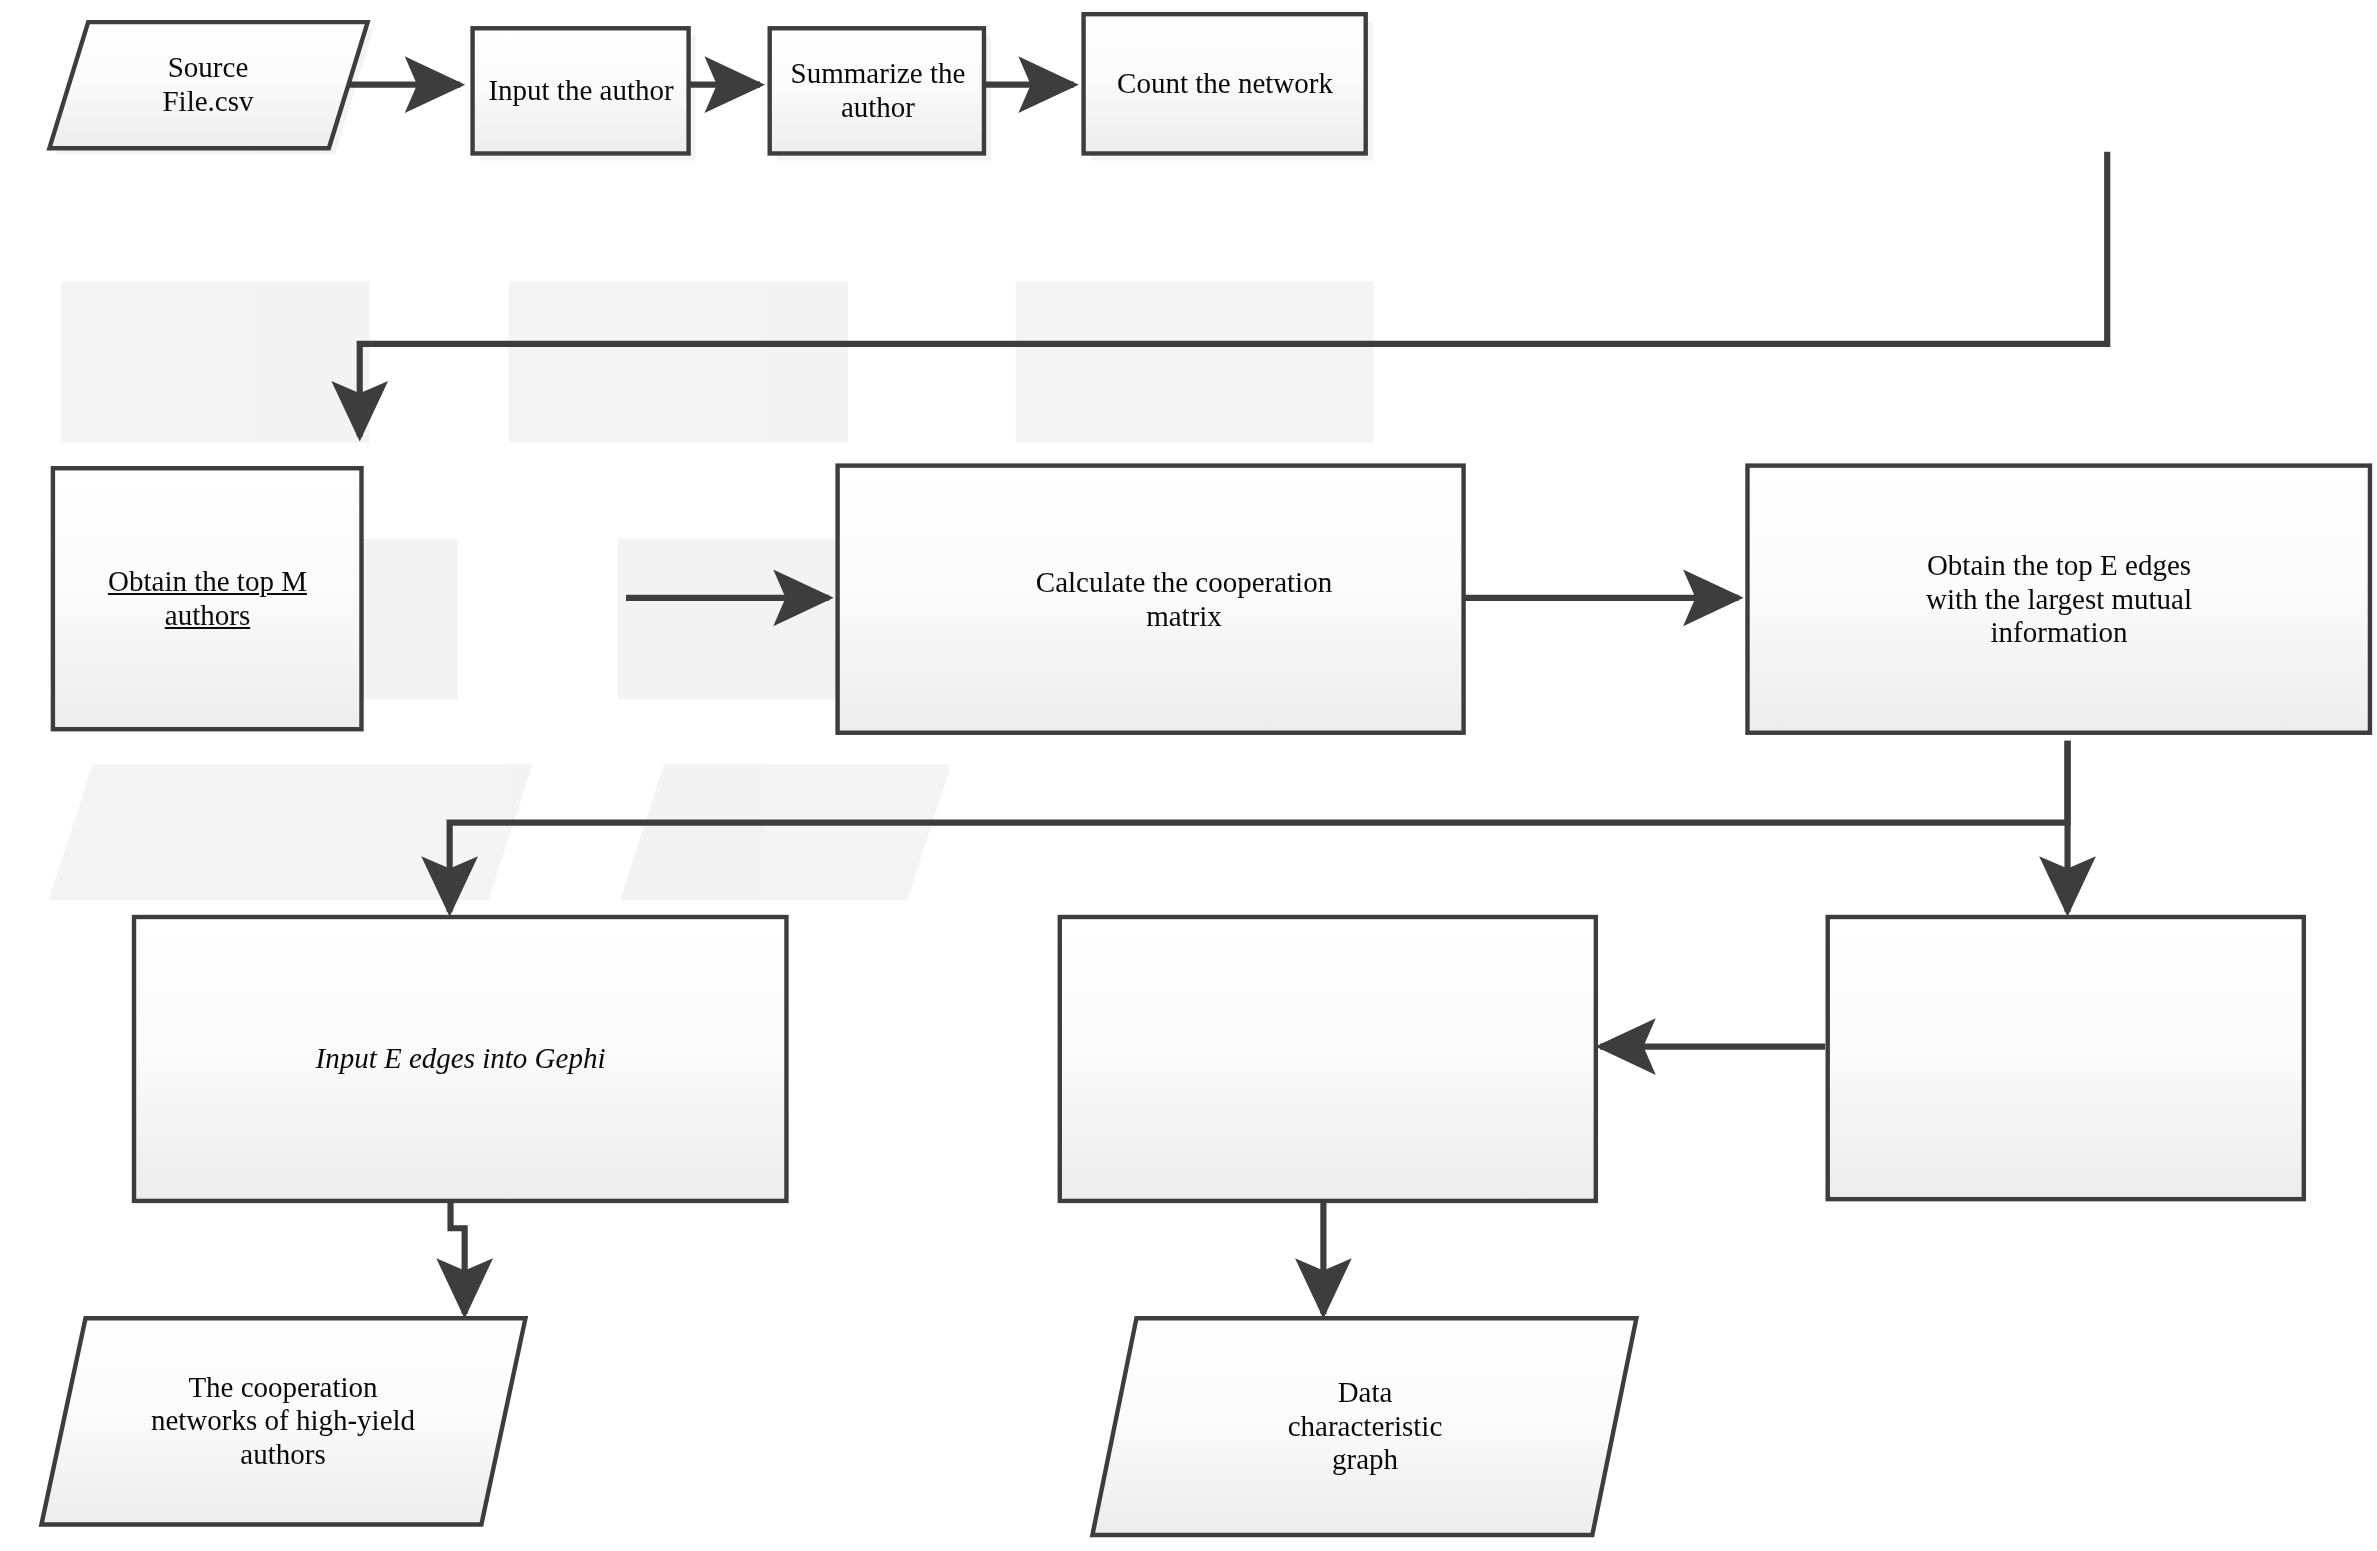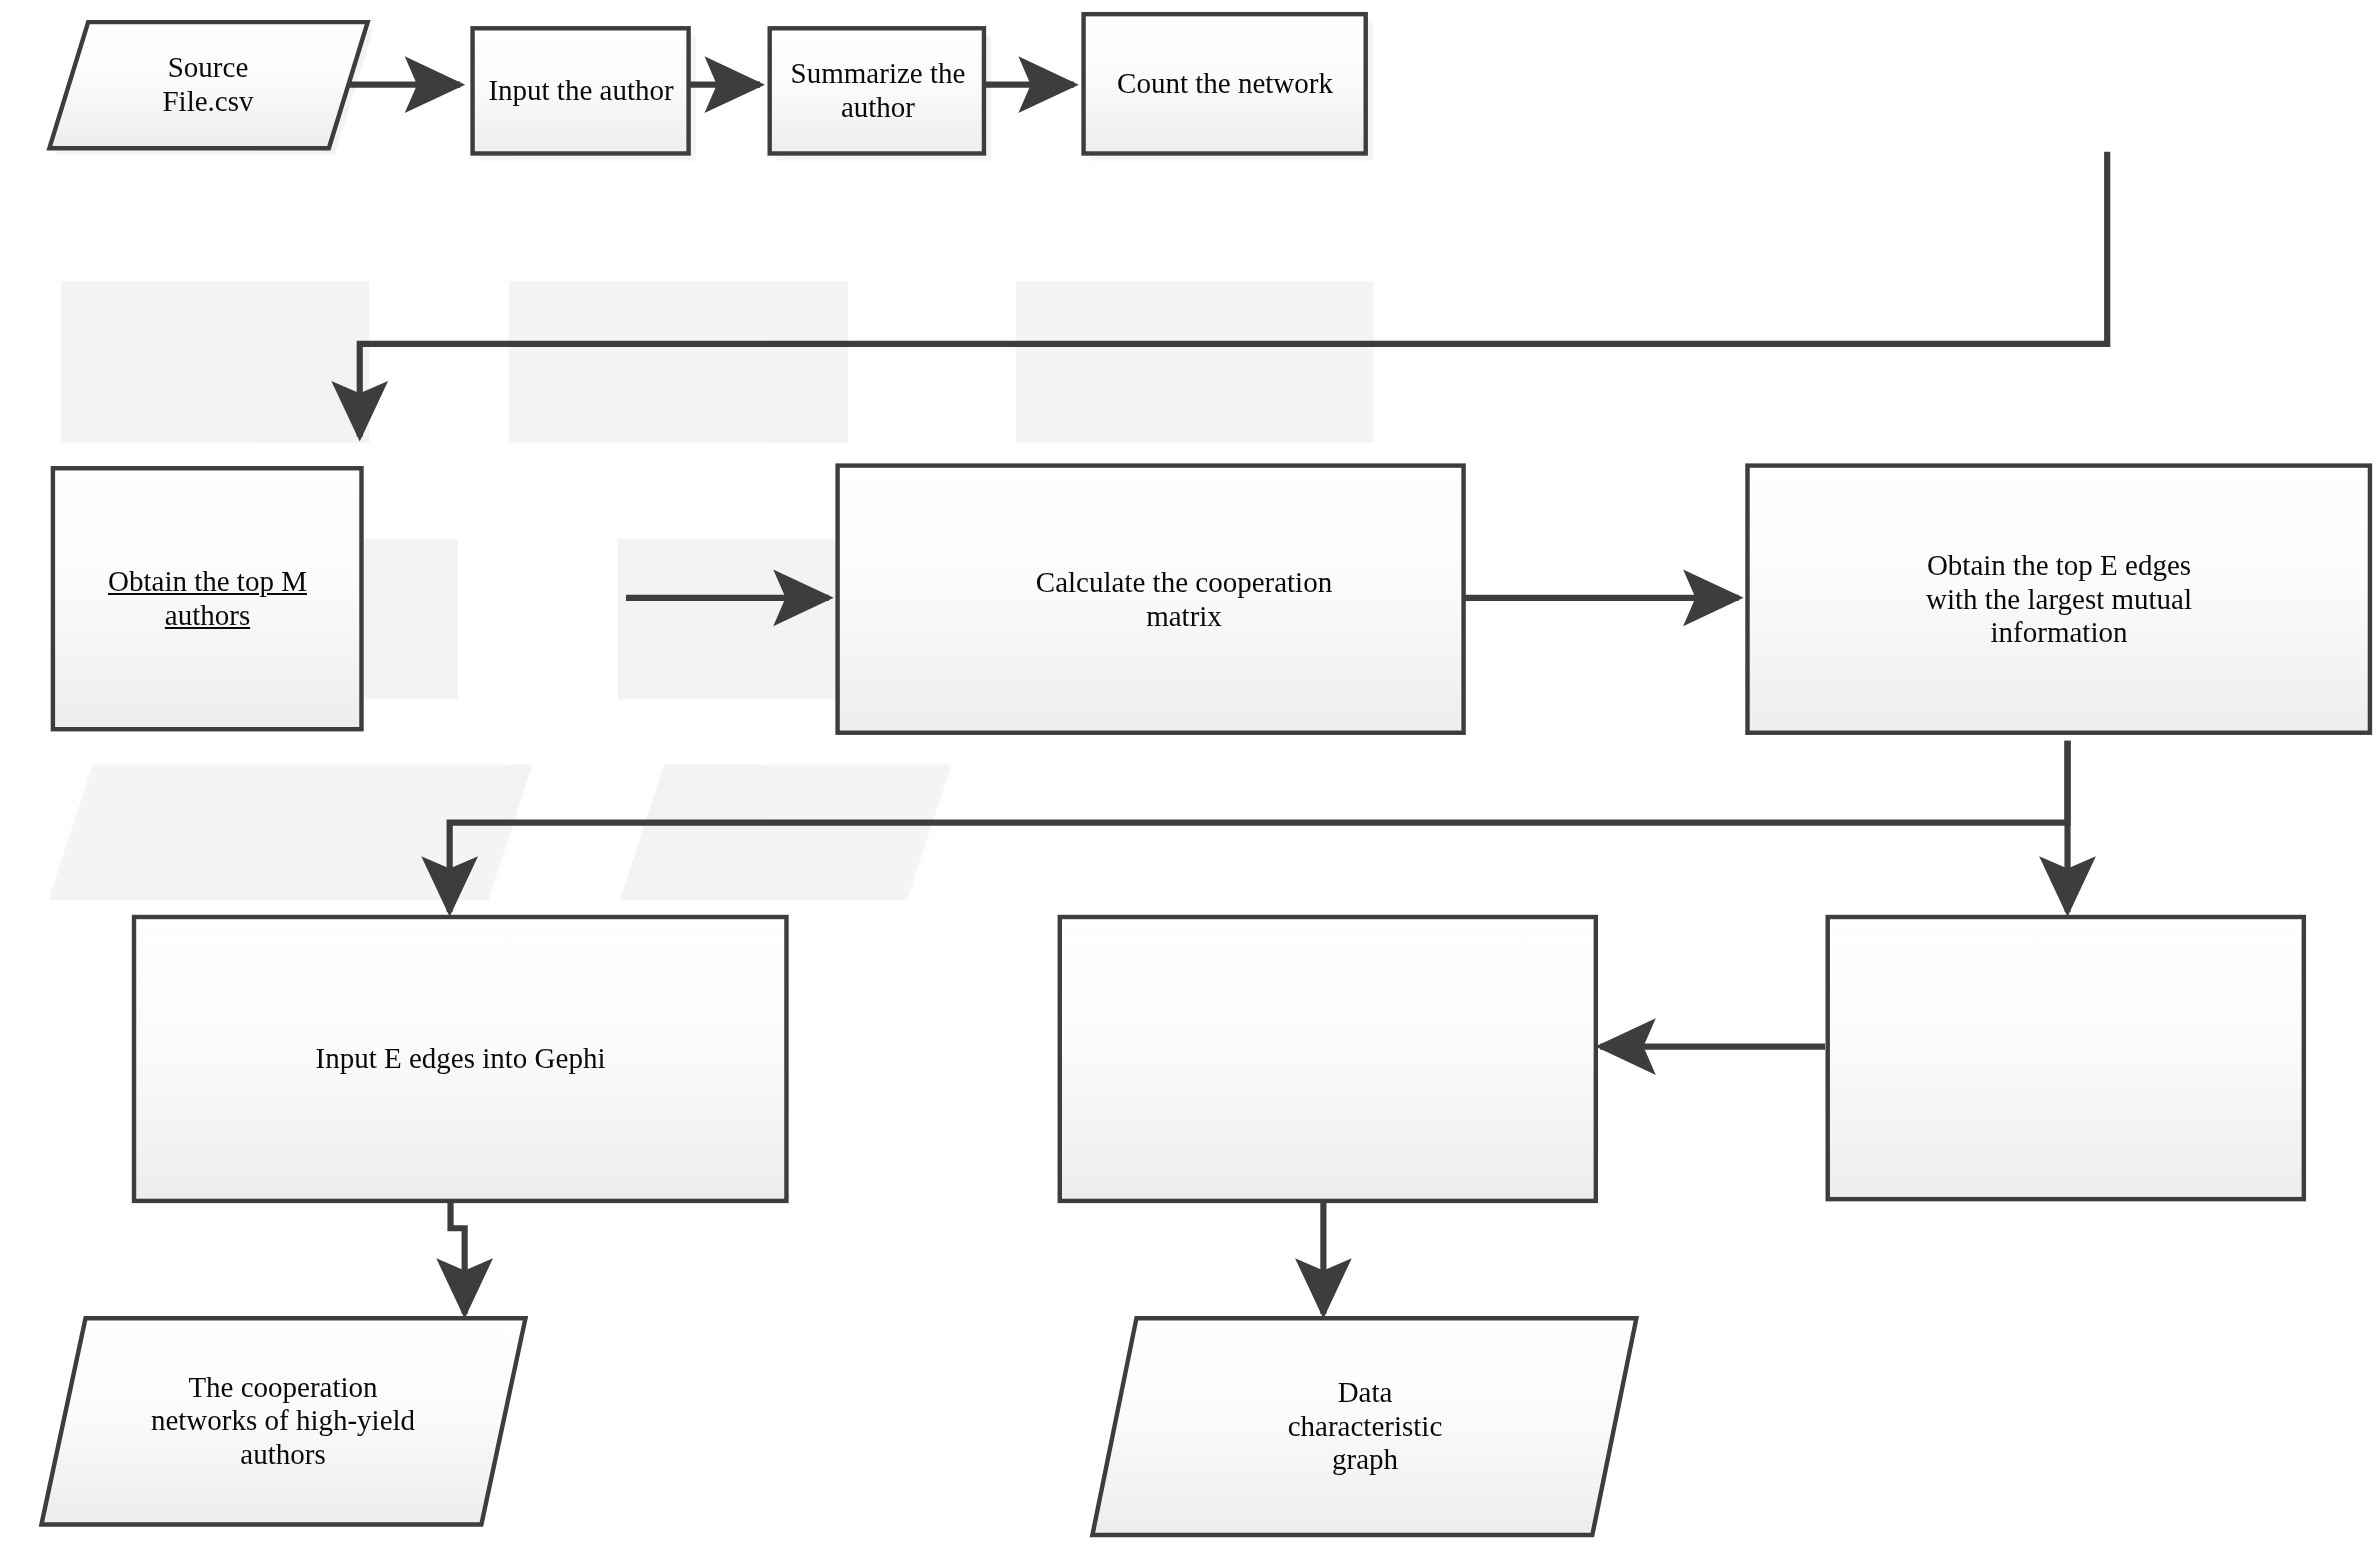--- a/index.html
+++ b/index.html
@@ -140,21 +140,21 @@
   <div class="node-label" style="left:53px; top:468px; width:309px; height:261px;text-decoration:underline;">Obtain the top M
 authors</div>
 
   <div class="node-label" style="left:871px; top:466px; width:626px; height:267px;">Calculate the cooperation
 matrix</div>
 
   <div class="node-label" style="left:1755px; top:466px; width:608px; height:267px;">Obtain the top E edges
 with the largest mutual
 information</div>
 
-  <div class="node-label" style="left:134px; top:917px; width:653px; height:284px;">Input E edges into Gephi</div>
+  <div class="node-label" style="left:134px; top:917px; width:653px; height:284px;font-style:italic;">Input E edges into Gephi</div>
 
 
 
   <div class="node-label" style="left:41px; top:1318px; width:484px; height:206px;">The cooperation
 networks of high-yield
 authors</div>
 
   <div class="node-label" style="left:1093px; top:1318px; width:544px; height:217px;text-align:center;">Data
 characteristic
 graph</div>

